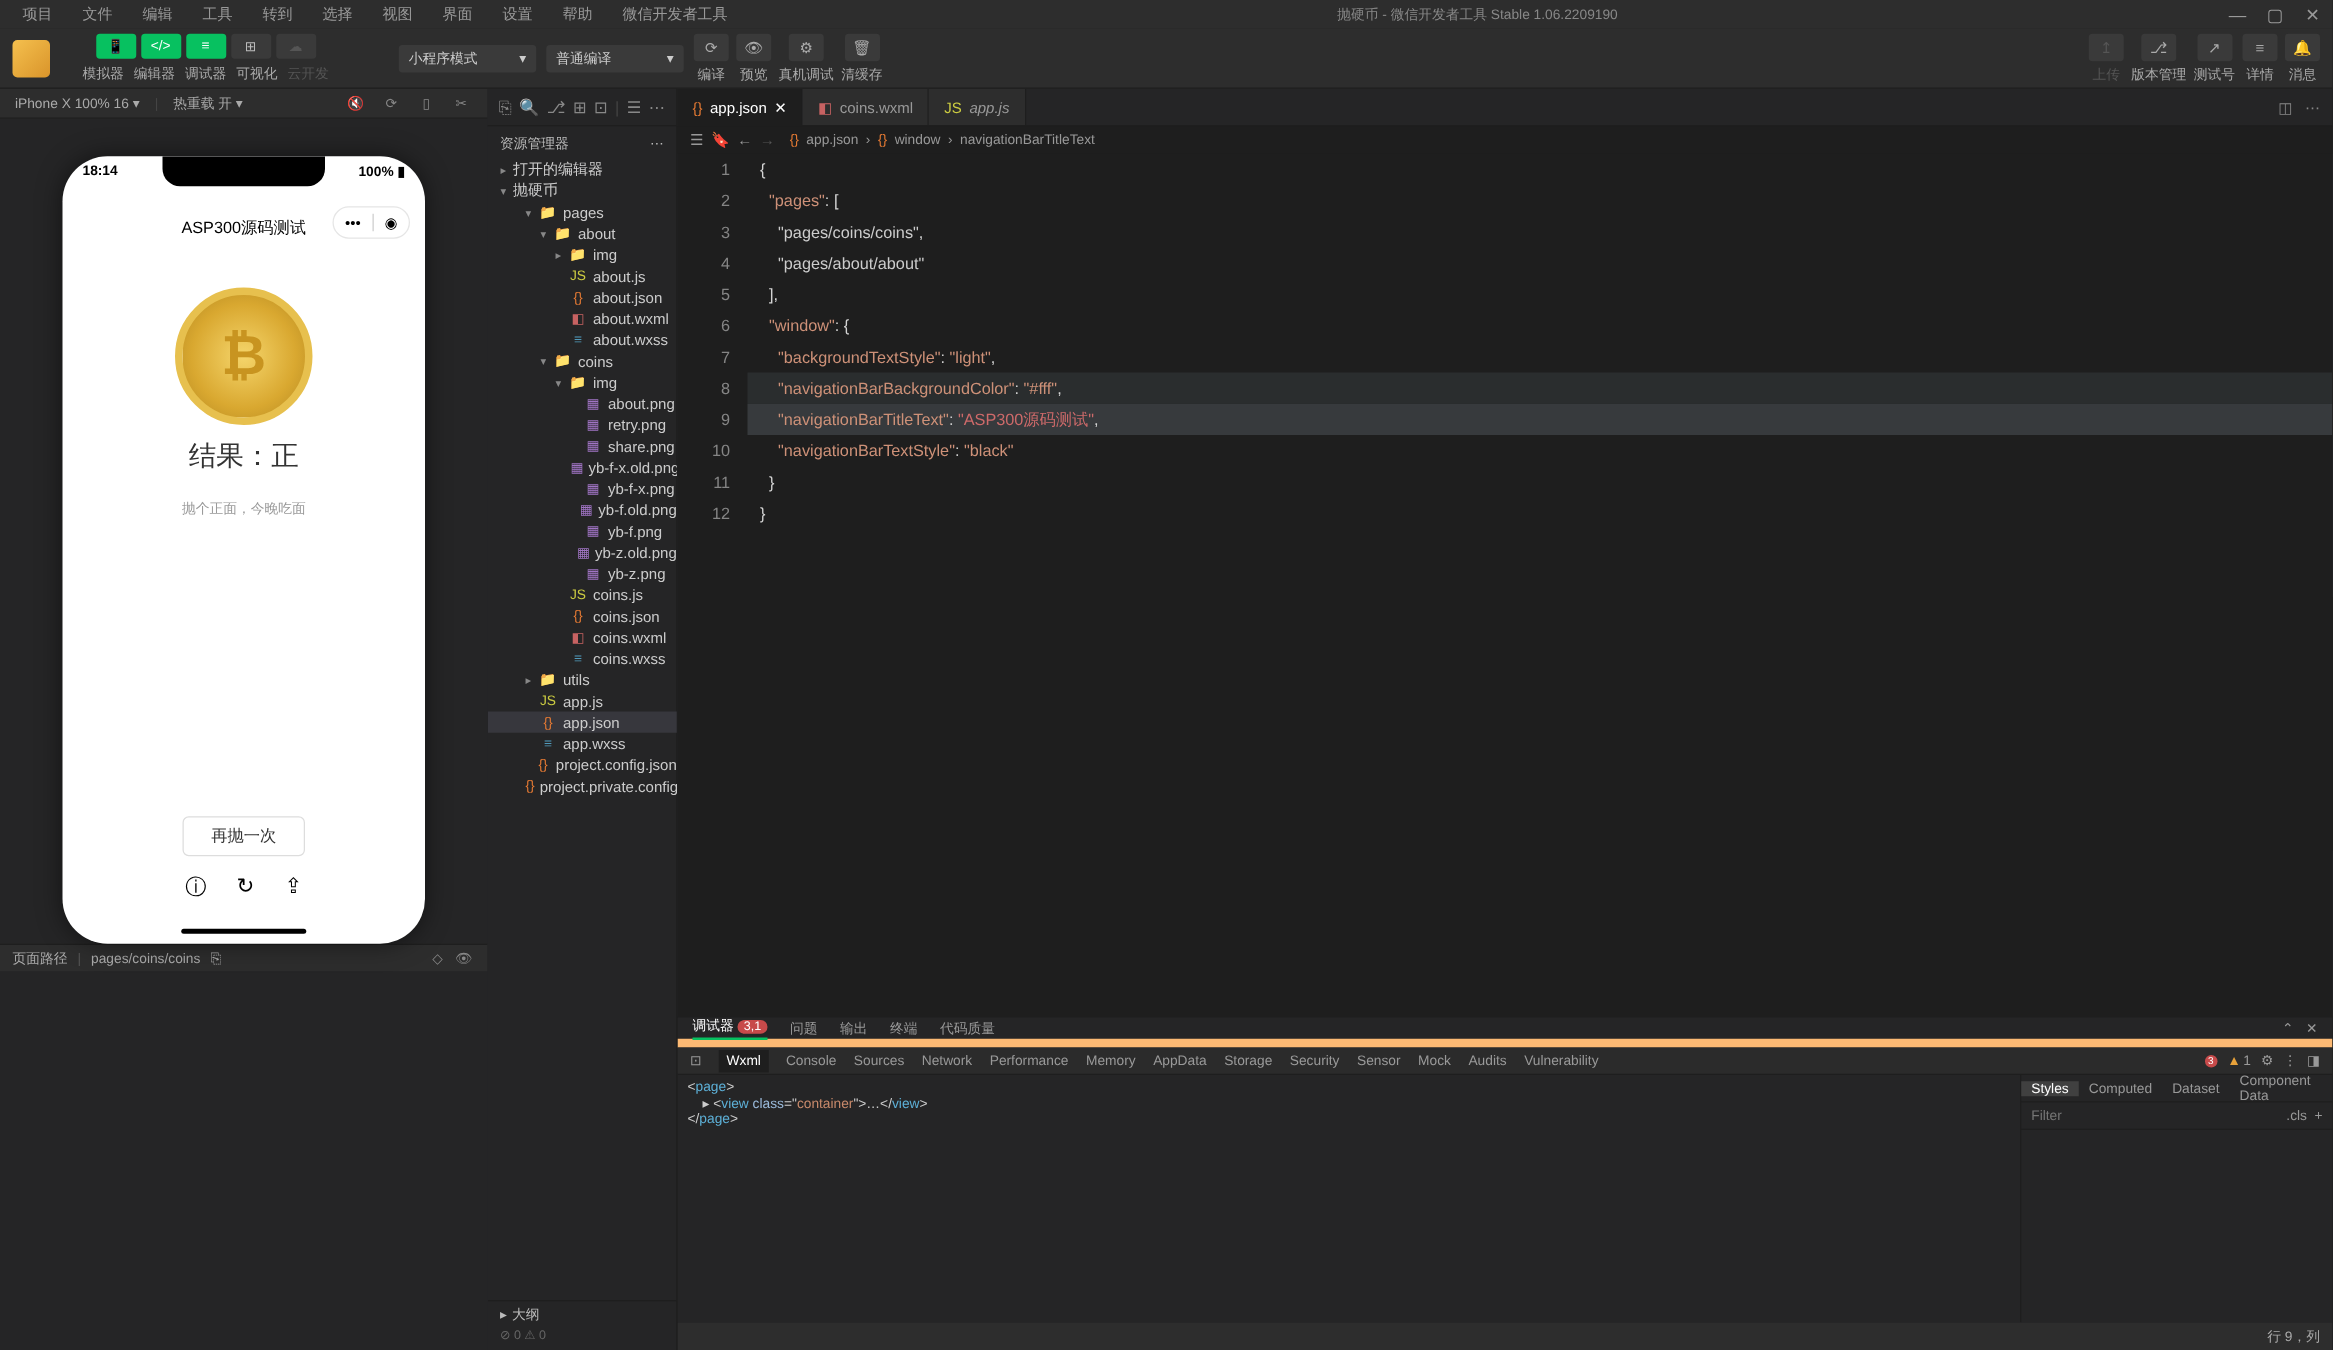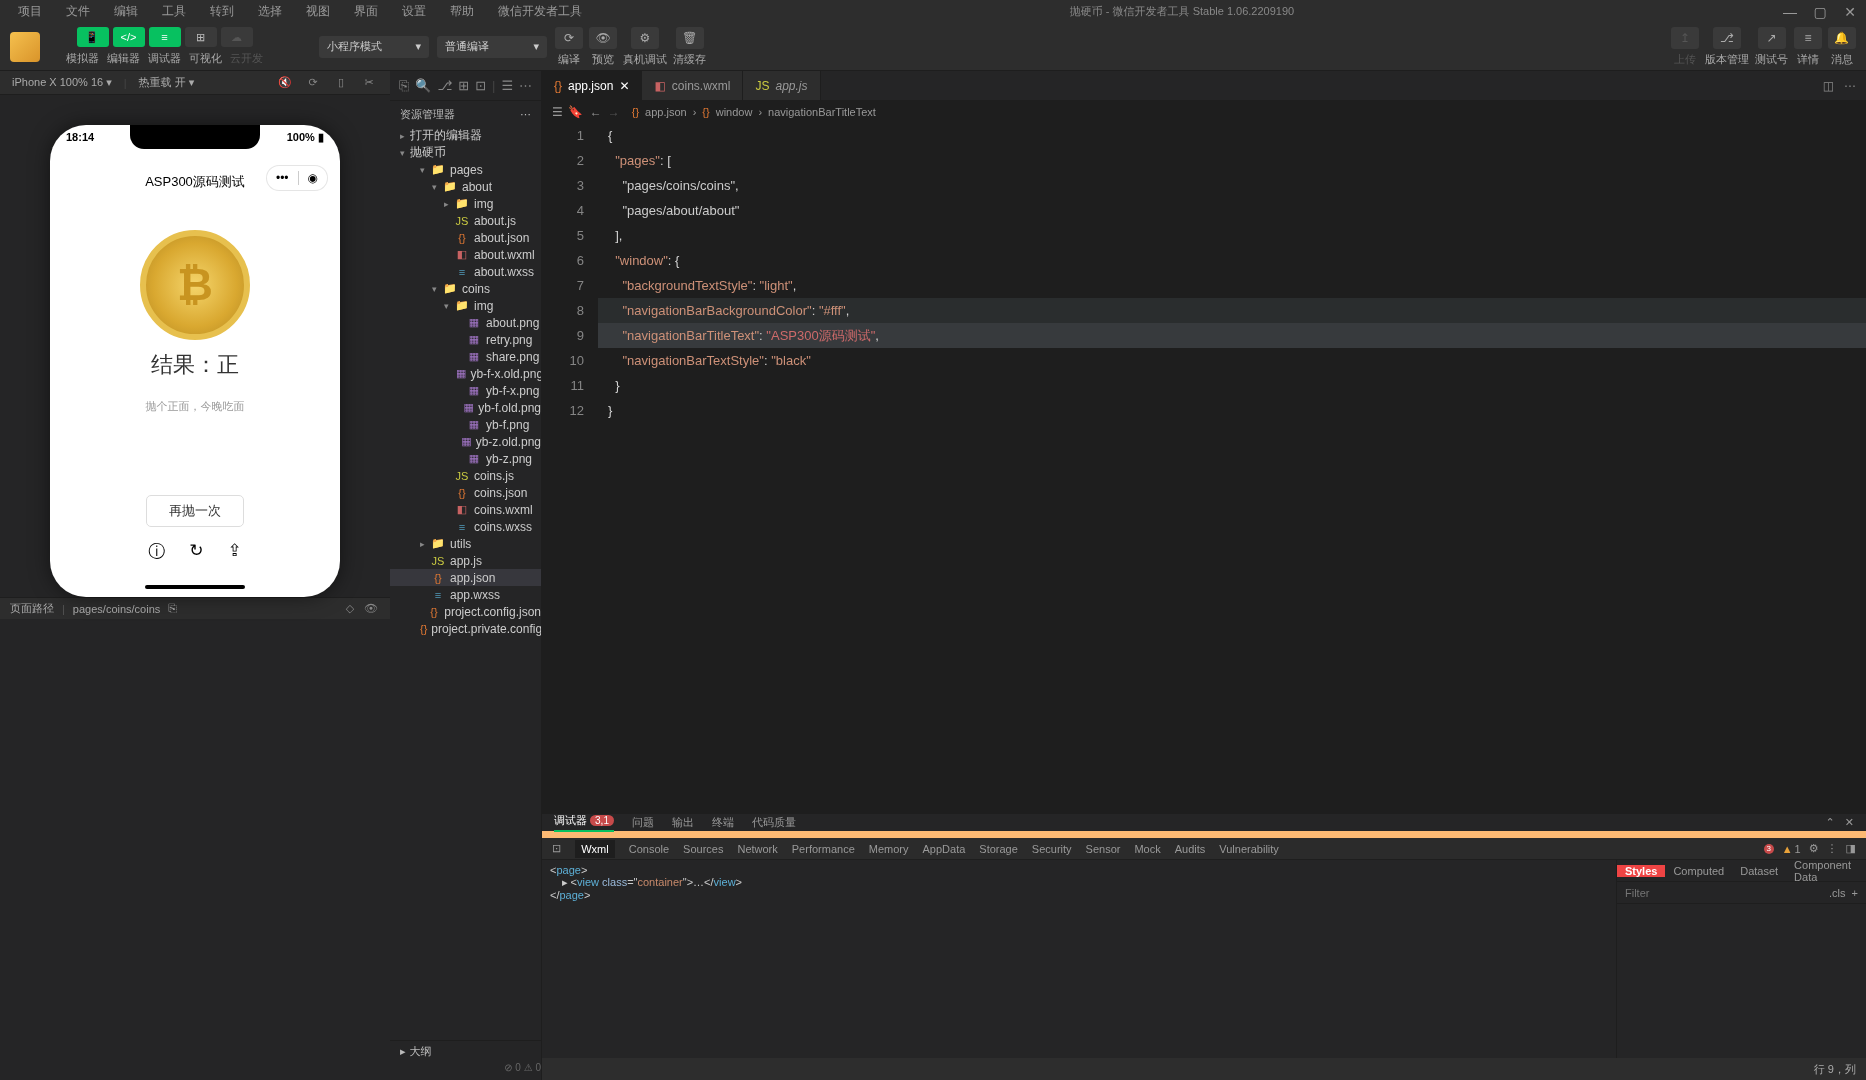--- a/index.html
+++ b/index.html
@@ -32,21 +32,21 @@
 
 
 .subheader { height: 24px; background: #2d2d2d; display: flex; align-items: center; padding: 0 12px; color: #aaa; font-size: 11px; gap: 12px; border-bottom: 1px solid #1e1e1e; }
 .subheader .sep { color: #444; }
 .subheader-right { margin-left: auto; display: flex; gap: 10px; }
 .mini-icon { width: 18px; height: 18px; display: inline-flex; align-items: center; justify-content: center; color: #888; }
 
 
 .main { flex: 1; display: flex; overflow: hidden; }
 .simulator-pane { width: 390px; background: #252526; display: flex; align-items: flex-start; justify-content: center; padding-top: 30px; }
-.phone { width: 290px; height: 472px; background: #fff; border-radius: 36px; position: relative; box-shadow: 0 0 20px rgba(0,0,0,0.5); overflow: hidden; }
+.phone { width: 290px; height: 630px; background: #fff; border-radius: 36px; position: relative; box-shadow: 0 0 20px rgba(0,0,0,0.5); overflow: hidden; }
 .notch { position: absolute; top: 0; left: 50%; transform: translateX(-50%); width: 130px; height: 24px; background: #000; border-bottom-left-radius: 14px; border-bottom-right-radius: 14px; }
 .statusbar { position: absolute; top: 6px; left: 16px; right: 16px; display: flex; justify-content: space-between; font-size: 11px; font-weight: 600; color: #000; }
 .phone-header { position: absolute; top: 48px; left: 0; right: 0; text-align: center; color: #000; font-size: 13px; }
 .capsule { position: absolute; top: 40px; right: 12px; width: 62px; height: 26px; border: 1px solid rgba(0,0,0,.1); border-radius: 14px; display: flex; align-items: center; justify-content: space-evenly; background: rgba(255,255,255,.8); }
 .capsule-divider { width: 1px; height: 14px; background: rgba(0,0,0,.2); }
 .coin { position: absolute; top: 105px; left: 50%; transform: translateX(-50%); width: 110px; height: 110px; border-radius: 50%; background: radial-gradient(circle,#f5d56b 0%,#d9a830 60%,#b38720 100%); border: 6px solid #e7c04e; display: flex; align-items: center; justify-content: center; font-size: 44px; font-weight: bold; color: #c89420; }
 .result { position: absolute; top: 225px; left: 0; right: 0; text-align: center; color: #333; }
 .result-big { font-size: 22px; }
 .result-sub { font-size: 11px; color: #999; margin-top: 19px; }
 .phone-button { position: absolute; bottom: 70px; left: 50%; transform: translateX(-50%); padding: 6px 22px; border: 1px solid #ddd; border-radius: 5px; font-size: 13px; color: #333; background: #fff; }
@@ -64,21 +64,21 @@
 .tree-item .arrow { width: 10px; color: #888; font-size: 9px; }
 .tree-item .ficon { width: 16px; text-align: center; margin-right: 4px; font-size: 11px; } .i2 { padding-left: 30px; } .i3 { padding-left: 42px; } .i4 { padding-left: 54px; } .i5 { padding-left: 66px; }
 .folder-yellow { color: #dcb67a; }
 .folder-green { color: #8bc34a; }
 .js-yellow { color: #cbcb41; }
 .json-orange { color: #e37933; }
 .wxml-red { color: #c76262; }
 .wxss-blue { color: #519aba; }
 .img-purple { color: #a074c4; }
 .outline-section { height: 22px; border-top: 1px solid #1e1e1e; display: flex; align-items: center; padding-left: 10px; font-size: 11px; color: #bbb; }
-.outline-stats { height: 18px; padding-left: 10px; font-size: 10px; color: #666; text-align: right; }
+.outline-stats { height: 18px; padding-left: 10px; font-size: 10px; color: #666; }
 
 
 .editor-col { flex: 1; display: flex; flex-direction: column; background: #1e1e1e; overflow: hidden; }
 .tabs { height: 30px; background: #252526; display: flex; align-items: stretch; border-bottom: 1px solid #1e1e1e; }
 .tab { display: flex; align-items: center; padding: 0 12px; gap: 6px; font-size: 12px; color: #999; background: #2d2d2d; border-right: 1px solid #1e1e1e; cursor: pointer; }
 .tab.active { background: #1e1e1e; color: #fff; }
 .tab .close { font-size: 12px; }
 .tabs-right { margin-left: auto; display: flex; align-items: center; gap: 10px; padding: 0 10px; color: #888; }
 .breadcrumb { height: 22px; display: flex; align-items: center; padding: 0 10px; font-size: 11px; color: #999; gap: 6px; background: #1e1e1e; }
 .breadcrumb .bc-icon { font-size: 12px; }
@@ -104,21 +104,21 @@
 .devtools-right { margin-left: auto; display: flex; align-items: center; gap: 8px; }
 .err-badge { display: flex; align-items: center; gap: 2px; }
 .err-dot { width: 10px; height: 10px; border-radius: 50%; background: #c74a4a; font-size: 8px; display: flex; align-items: center; justify-content: center; color: #fff; }
 .warn-tri { color: #e8a23a; font-size: 11px; }
 .devtools-body { flex: 1; display: flex; }
 .elements-panel { flex: 1; padding: 4px 8px; font-family: Consolas, monospace; font-size: 11px; color: #ccc; }
 .el-tag { color: #5db0d7; } .el-attr { color: #9bbbdc; } .el-val { color: #c88a6b; }
 .styles-panel { width: 250px; border-left: 1px solid #1e1e1e; display: flex; flex-direction: column; }
 .styles-tabs { height: 22px; display: flex; align-items: center; font-size: 11px; color: #999; border-bottom: 1px solid #1e1e1e; }
 .styles-tabs span { padding: 0 8px; cursor: pointer; }
-.styles-tabs span.active { color: #fff; background: #ef4444; font-weight: bold; }
+.styles-tabs span.active { color: #fff; background: #404040; }
 .filter-row { height: 22px; display: flex; align-items: center; padding: 0 8px; border-bottom: 1px solid #1e1e1e; }
 .filter-input { flex: 1; background: transparent; border: none; color: #888; font-size: 11px; outline: none; }
 .cls-plus { display: flex; gap: 6px; color: #999; font-size: 11px; text-align: right; }
 
 
 .statusbar-bottom { height: 22px; background: #2d2d2d; display: flex; align-items: center; padding: 0 10px; font-size: 11px; color: #aaa; gap: 8px; }
 .statusbar-bottom .sep { color: #555; }
 .status-right { margin-left: auto; }
 </style>
 </head>

